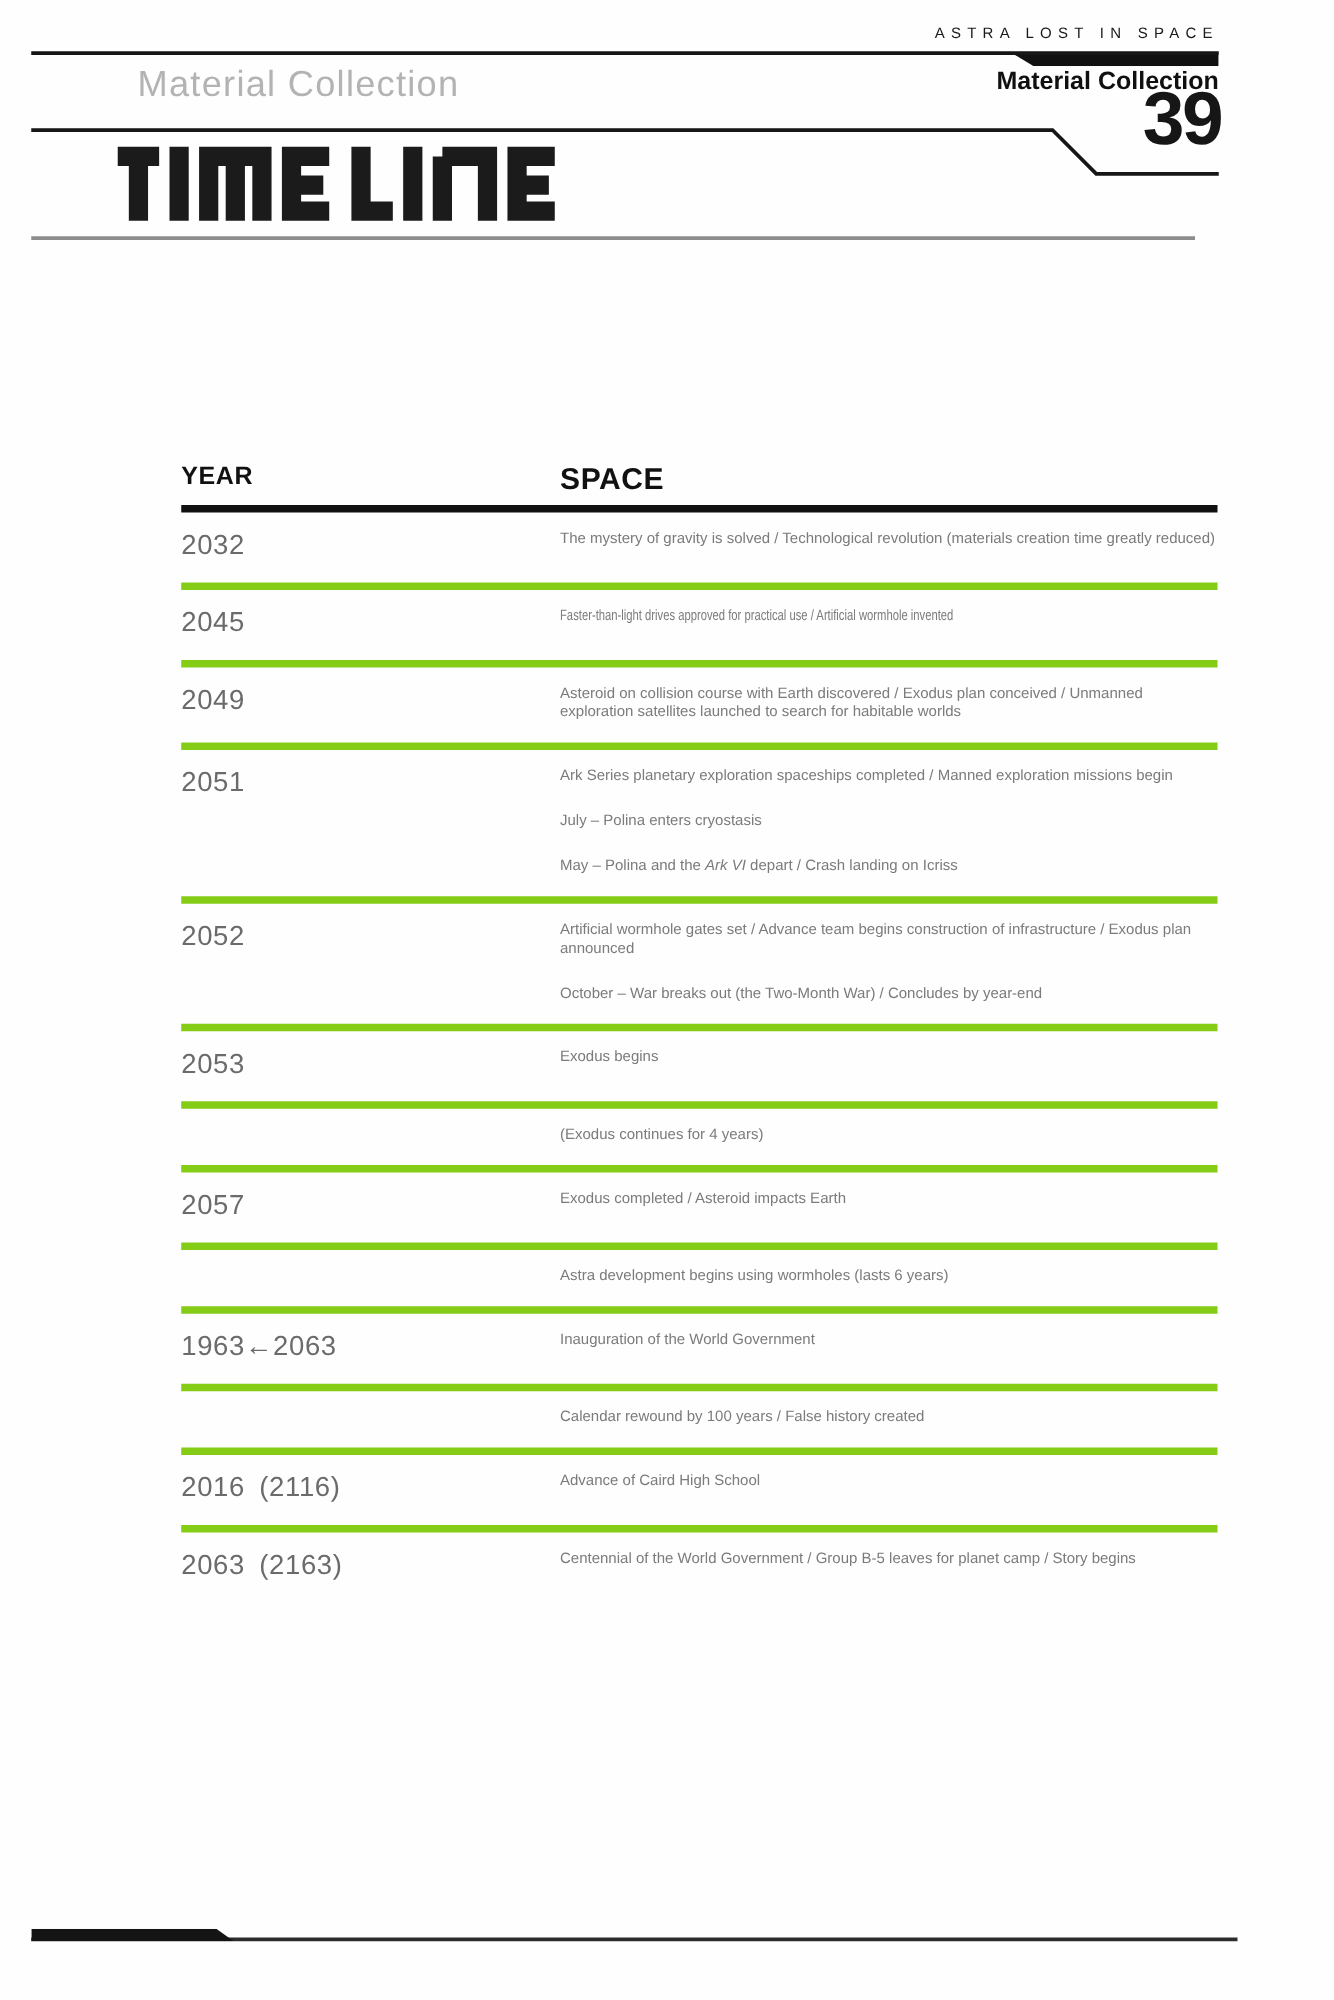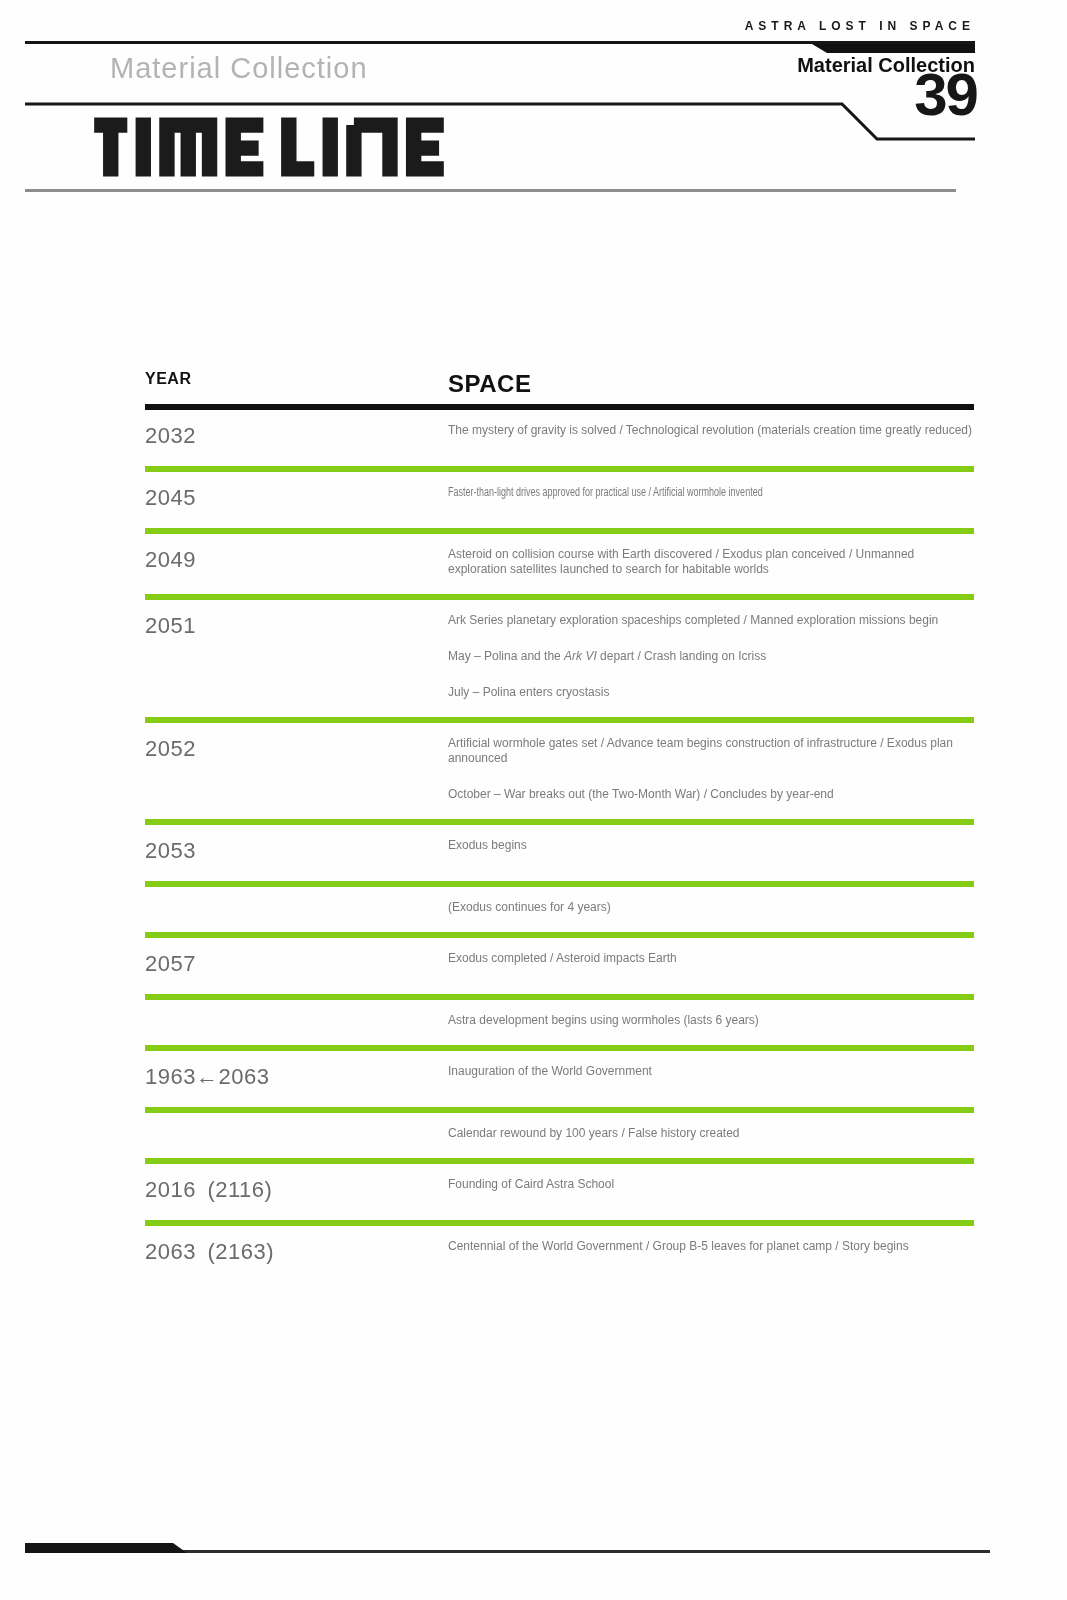--- a/index.html
+++ b/index.html
@@ -2,21 +2,21 @@
 <html><head>
 <meta charset="utf-8">
 <style>
   html,body{margin:0;padding:0;background:#ffffff;}
   #page{
     position:relative;width:1067px;height:1600px;background:#fefefe;overflow:hidden;
     font-family:"Liberation Sans","DejaVu Sans",sans-serif;color:#1b1b1b;
   }
   
   .series-title{
-    position:absolute;top:19px;right:92px;font-size:12px;font-weight:bold;
+    position:absolute;top:19px;right:92px;font-size:12px;font-weight:normal;
     letter-spacing:5px;color:#1a1a1a;white-space:nowrap;
   }
   .rule-top{
     position:absolute;top:41px;left:25px;width:950px;height:3px;background:#161616;
   }
   .accent-bar{
     position:absolute;top:44px;left:812px;width:163px;height:9px;background:#111;
     clip-path:polygon(0 0,100% 0,100% 100%,15px 100%);
   }
   .collection-left{
@@ -35,21 +35,21 @@
   .rule-gray{
     position:absolute;top:189px;left:25px;width:931px;height:3px;background:#8d8d8d;
   }
   
   .timeline-table{
     position:absolute;top:370px;left:145px;width:829px;
   }
   .t-head{
     display:flex;border-bottom:6px solid #111;padding-bottom:6px;
   }
-  .t-head .h-year{width:303px;font-size:16px;font-weight:bold;color:#111;letter-spacing:0.5px;}
+  .t-head .h-year{width:303px;font-size:20px;font-weight:bold;color:#111;letter-spacing:0.5px;}
   .t-head .h-events{flex:1;font-size:24px;font-weight:bold;color:#111;letter-spacing:0.5px;}
   .t-row{display:flex;padding:13px 0 17px 0;}
   .t-row + .t-row{border-top:6px solid #84cc16;}
   .t-year{width:303px;font-size:22px;color:#6b6b6b;white-space:pre;letter-spacing:0.5px;}
   .t-events{width:526px;font-size:12px;color:#7b7b7b;line-height:1.25;}
   .t-events p{margin:0;}
   .t-events p + p{margin-top:21px;}
   .t-events p.condensed{
     white-space:nowrap;transform:scaleX(0.75);transform-origin:0 50%;
   }
@@ -114,22 +114,22 @@
         <div class="t-row">
           <div class="t-year">2049</div>
           <div class="t-events">
             <p>Asteroid on collision course with Earth discovered / Exodus plan conceived / Unmanned exploration satellites launched to search for habitable worlds</p>
           </div>
         </div>
         <div class="t-row">
           <div class="t-year">2051</div>
           <div class="t-events">
             <p>Ark Series planetary exploration spaceships completed / Manned exploration missions begin</p>
+            <p>July – Polina enters cryostasis</p>
             <p>May – Polina and the <i>Ark VI</i> depart / Crash landing on Icriss</p>
-            <p>July – Polina enters cryostasis</p>
           </div>
         </div>
         <div class="t-row">
           <div class="t-year">2052</div>
           <div class="t-events">
             <p>Artificial wormhole gates set / Advance team begins construction of infrastructure / Exodus plan announced</p>
             <p>October – War breaks out (the Two-Month War) / Concludes by year-end</p>
           </div>
         </div>
         <div class="t-row">
@@ -164,21 +164,21 @@
         </div>
         <div class="t-row">
           <div class="t-year"></div>
           <div class="t-events">
             <p>Calendar rewound by 100 years / False history created</p>
           </div>
         </div>
         <div class="t-row">
           <div class="t-year">2016 (2116)</div>
           <div class="t-events">
-            <p>Founding of Caird Astra School</p>
+            <p>Advance of Caird High School</p>
           </div>
         </div>
         <div class="t-row">
           <div class="t-year">2063 (2163)</div>
           <div class="t-events">
             <p>Centennial of the World Government / Group B-5 leaves for planet camp / Story begins</p>
           </div>
         </div>
       </div>
   </div>

